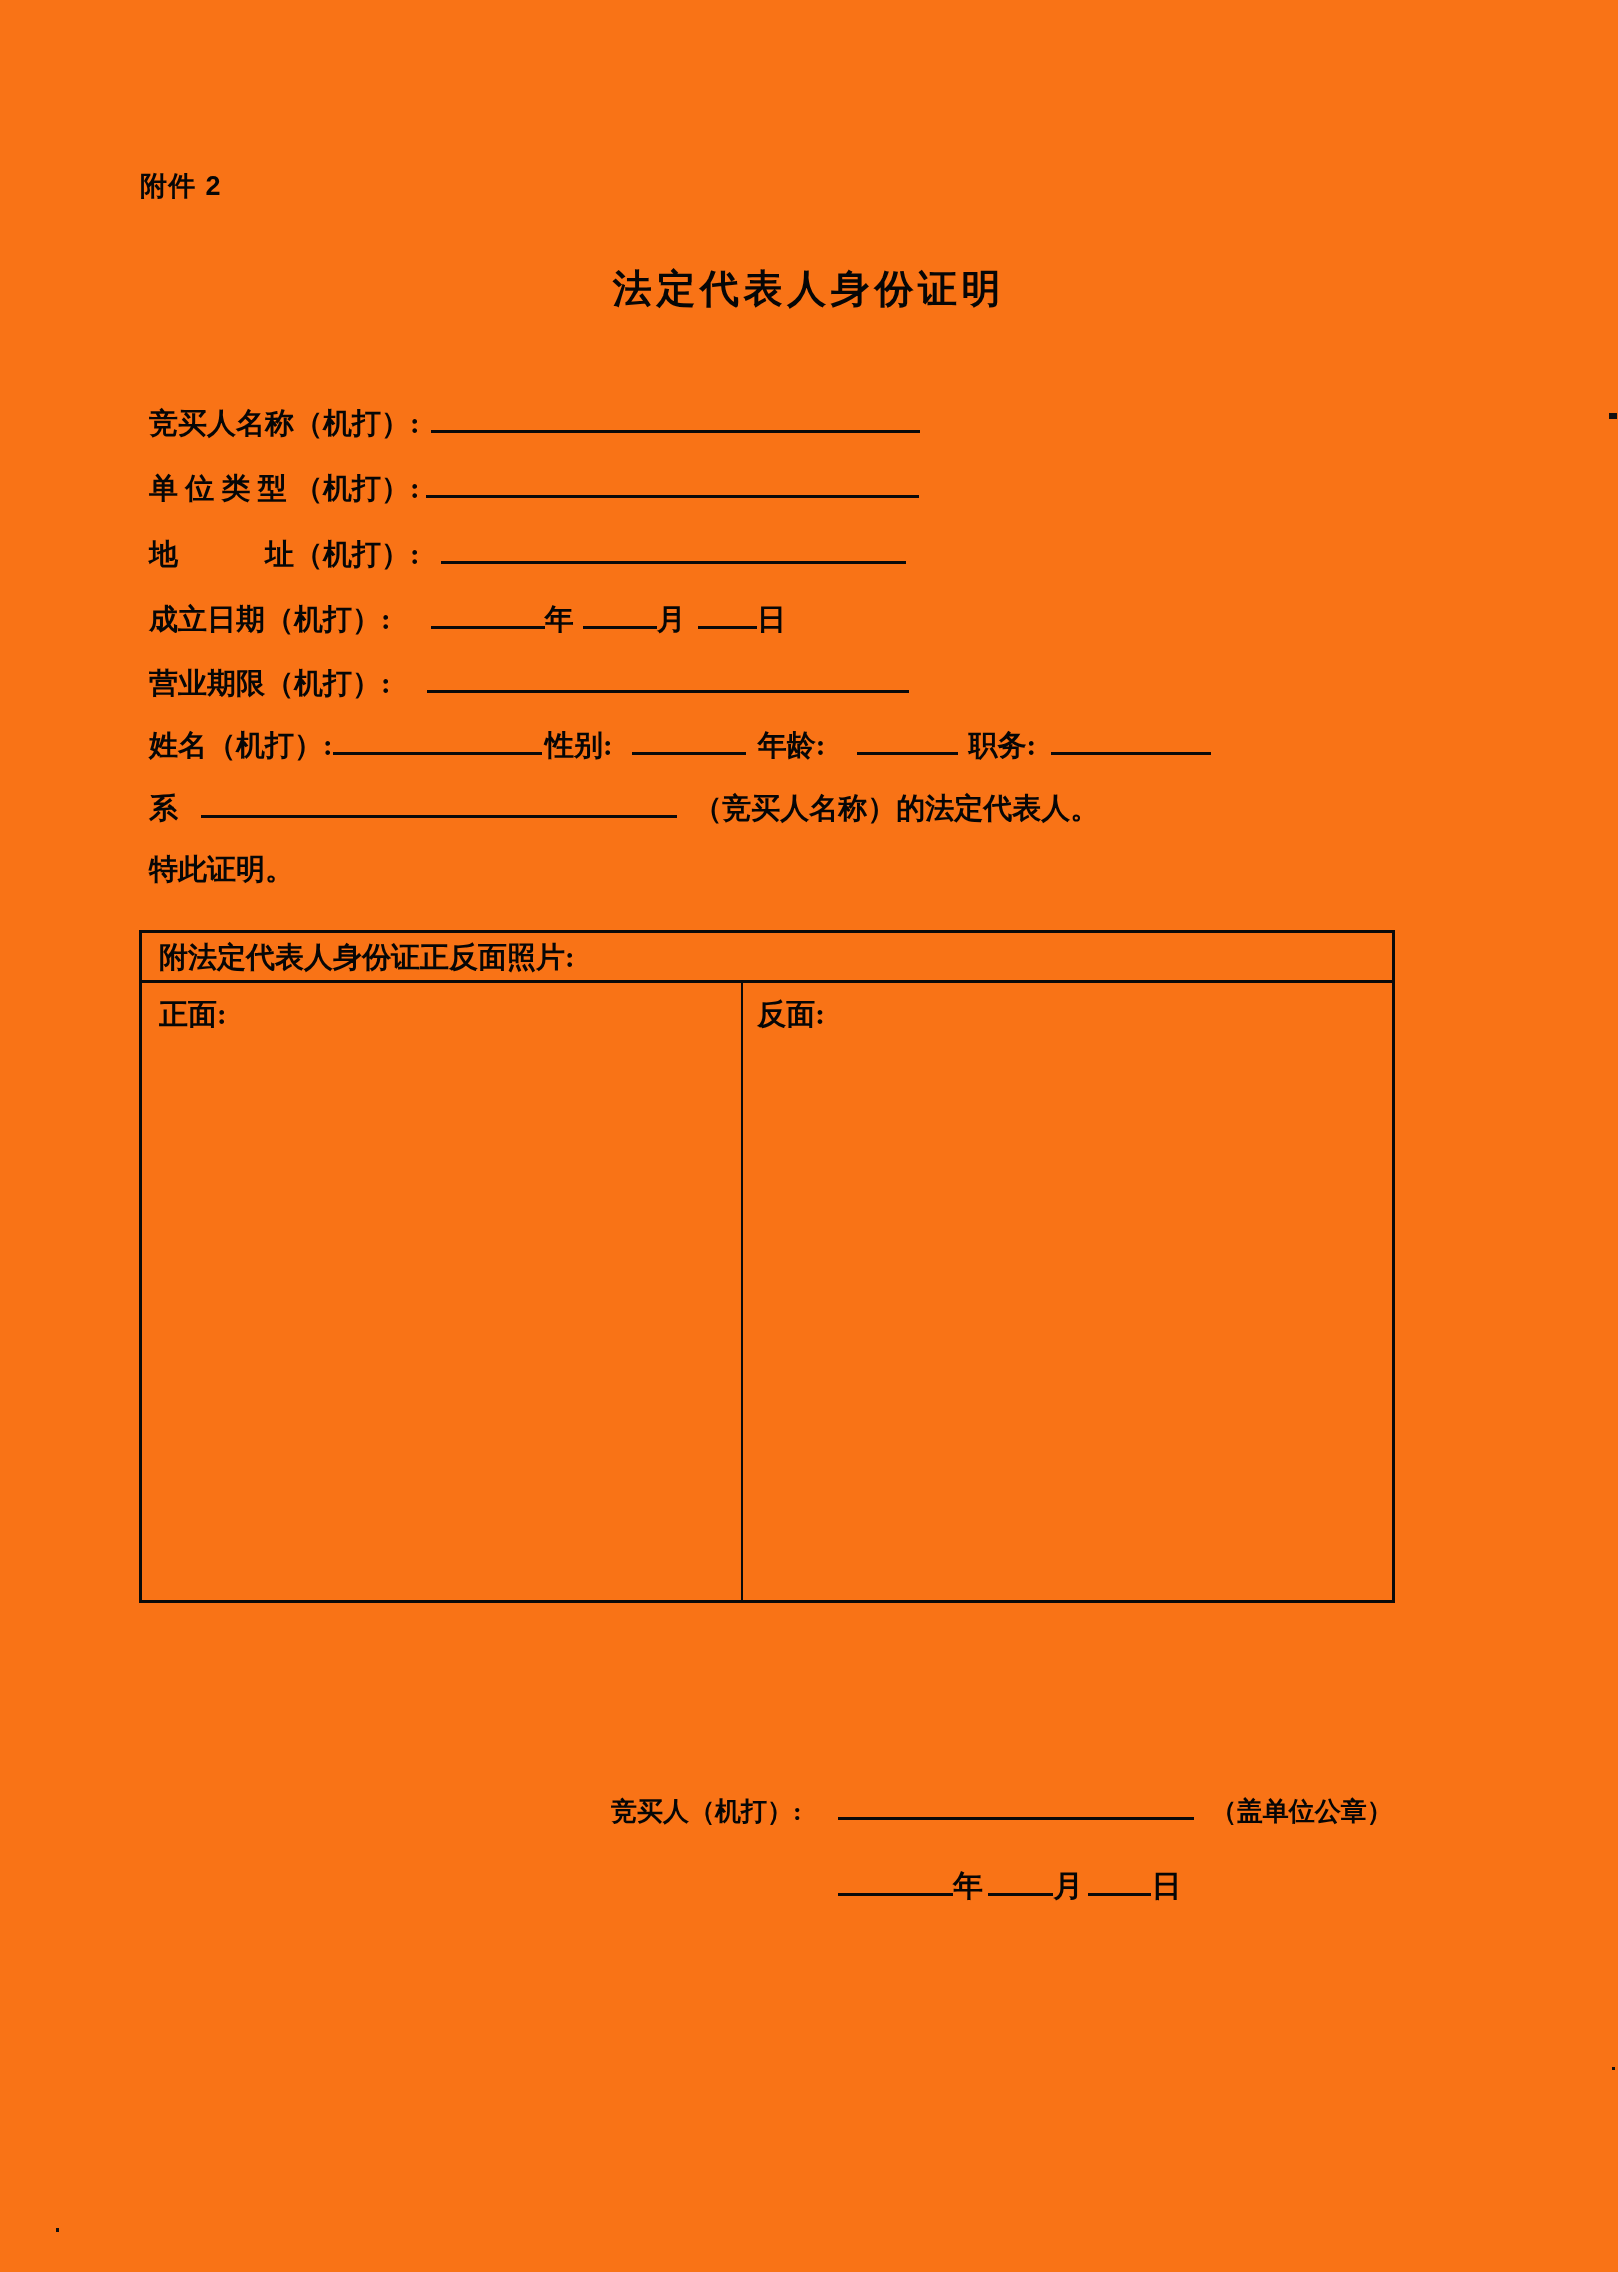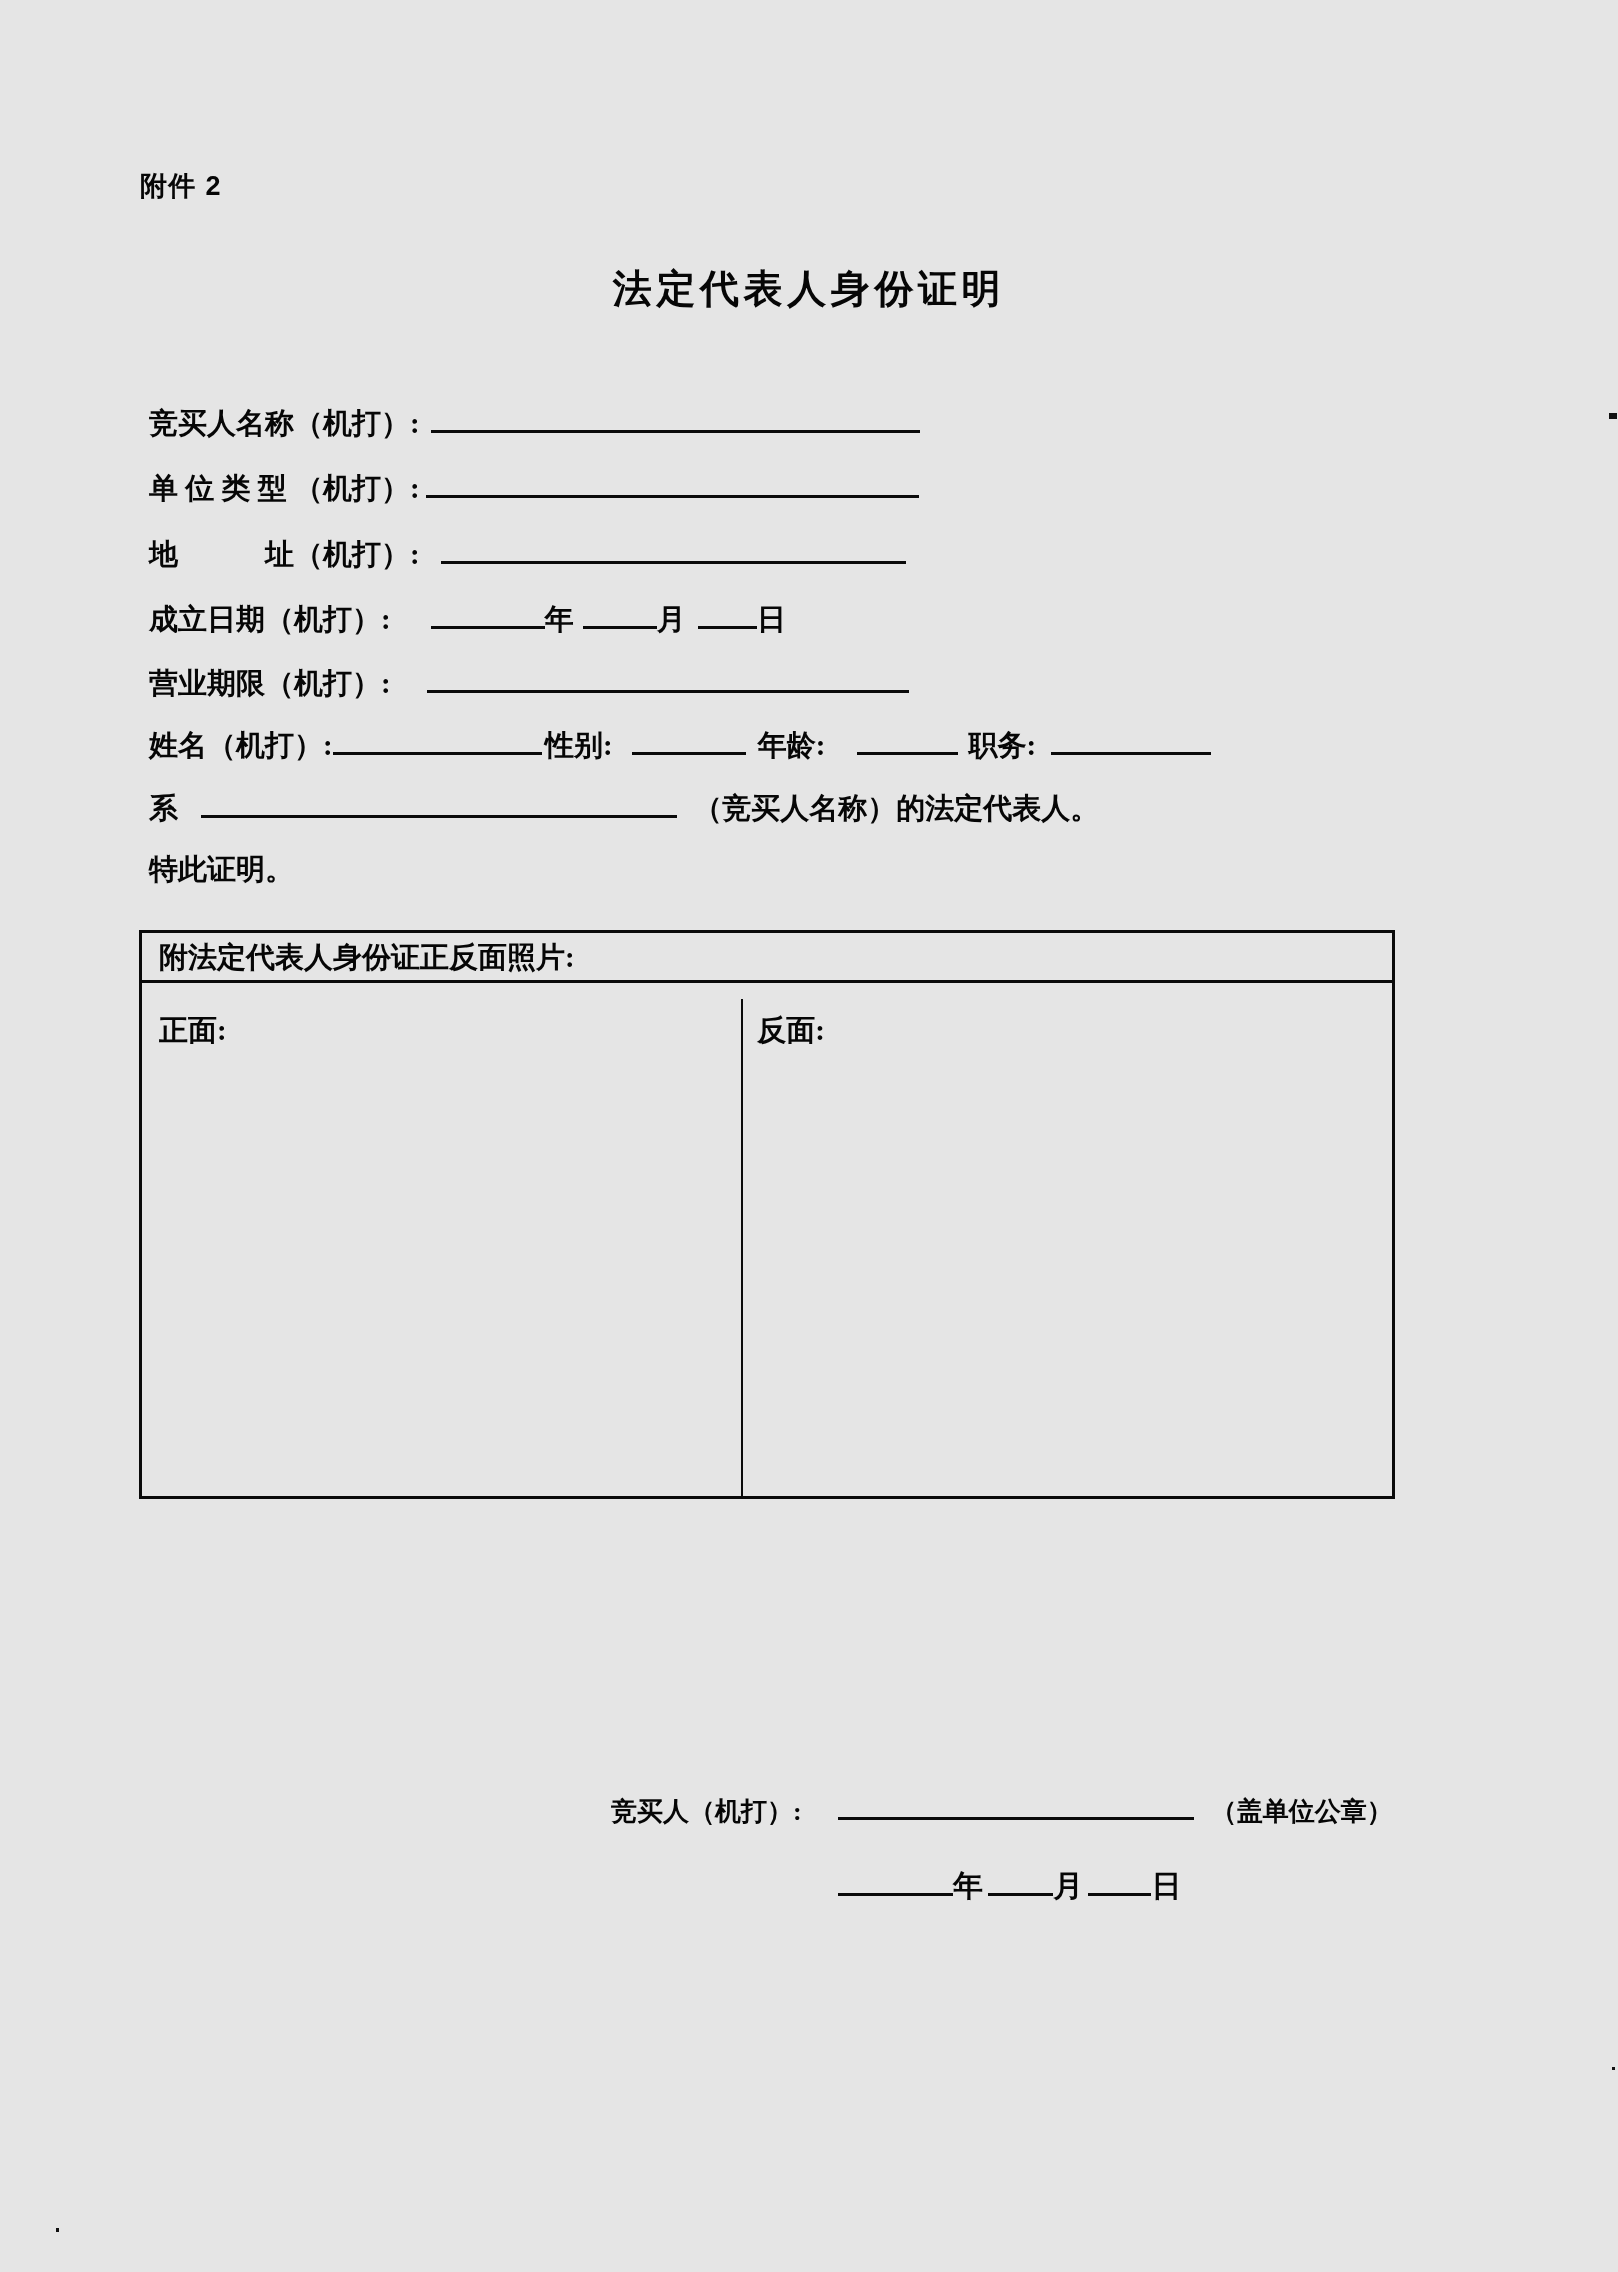--- a/index.html
+++ b/index.html
@@ -1,20 +1,20 @@
 <!DOCTYPE html>
 <html style="font-size:10.4px"><head>
 <meta charset="utf-8">
 <style>
   html,body{margin:0;padding:0;background:#ffffff;}
   .page{
     position:relative;
     width:1618px;
     height:2273px;
-    background:#e5e5e5;
+    background:#f97316;
     color:#060606;
     font-family:"Liberation Serif","DejaVu Serif",serif;
     font-weight:700;
     overflow:hidden;
     text-decoration:underline;
   }
   .attachment{
     position:absolute;
     left:140px; top:168px;
     font-size:27px;
@@ -43,26 +43,25 @@
   .blank{
     display:inline-block;
     border-bottom:3.9px solid #0a0a0a;
     height:6.5px;
   }
   .r1{top:405px}.r2{top:470px}.r3{top:536px}.r4{top:601px}
   .r5{top:665px}.r6{top:727px}.r7{top:790px}.r8{top:851px}
   .photo-box{
     position:absolute;
     left:139px; top:930px;
-    width:1256px; height:569px;
+    width:1256px; height:673px;
     border:3.9px solid #0a0a0a;
     box-sizing:border-box;
     display:flex;
     flex-direction:column;
-    gap:16px;
   }
   .photo-box-header{
     border-bottom:3.9px solid #0a0a0a;
     font-size:29px;
     padding:6.5px 0 6.5px 17px;
     line-height:34px;
   }
   .photo-cells{flex:1;display:flex;}
   .photo-cell-front{
     width:601px;

